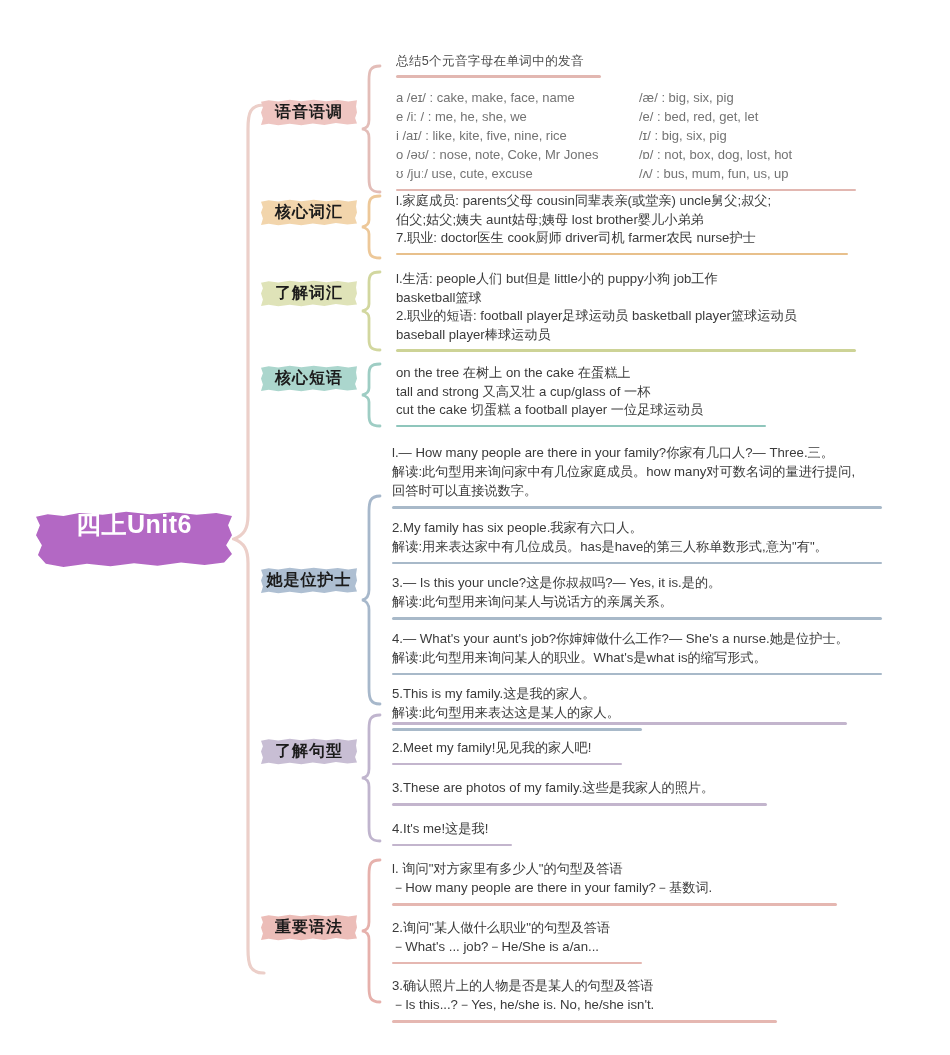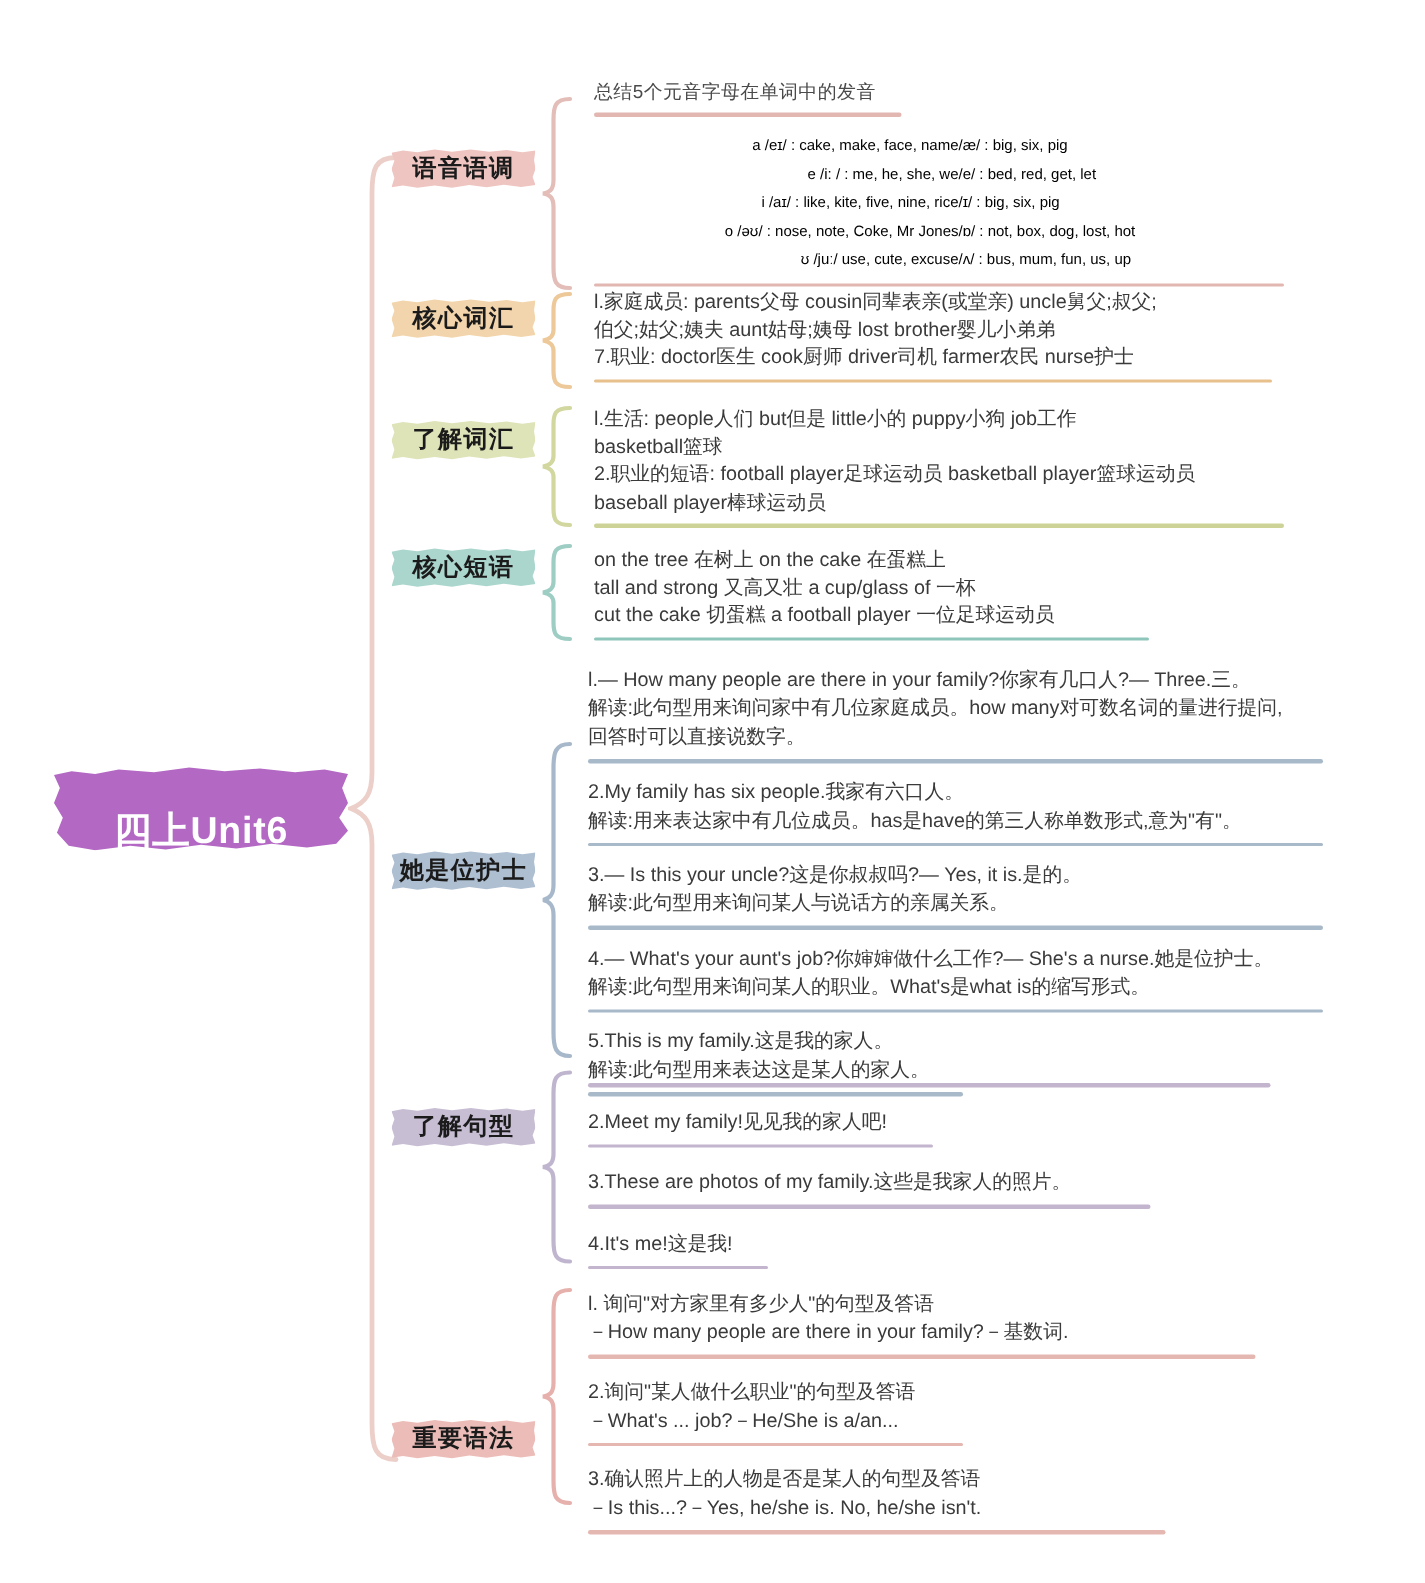--- a/index.html
+++ b/index.html
@@ -9,21 +9,21 @@
     font-family: "Liberation Sans", "DejaVu Sans", sans-serif;
     overflow: hidden;
   }
   #root { position: relative; width: 950px; height: 1055px; }
 
   
   .center-node {
     position: absolute;
     left: 36px; top: 508px;
     width: 196px; height: 62px;
-    display: flex; align-items: flex-end; justify-content: center;
+    display: flex; align-items: flex-start; justify-content: center;
   }
   .center-node .sticker {
     position: absolute; inset: 0;
     background: #b368c4;
     clip-path: polygon(
       0% 14%, 6% 10%, 14% 13%, 22% 8%, 34% 11%, 46% 6%, 58% 10%,
       70% 7%, 82% 11%, 92% 8%, 100% 13%,
       98% 28%, 100% 44%, 97% 60%, 100% 74%, 96% 88%,
       86% 92%, 74% 88%, 62% 93%, 50% 89%, 38% 94%, 26% 90%,
       14% 95%, 5% 90%, 1% 76%, 3% 60%, 0% 44%, 2% 28%
@@ -81,21 +81,21 @@
     color: #3a3a3a;
     white-space: nowrap;
   }
   .rule {
     height: 2.5px;
     border-radius: 2px;
     margin-top: 4px;
   }
 
   
-  .ph-row { display: flex; white-space: nowrap; line-height: 19px; font-size: 10px; color: #000000; text-align: right;}
+  .ph-row { display: flex; white-space: nowrap; line-height: 19px; font-size: 13px; color: #737373;}
   .ph-row .c1 { width: 243px; flex: 0 0 243px; }
   .ph-row .c2 { }
   .ph-title { font-size: 12.6px; color: #4a4a4a; letter-spacing: .3px; }
 
   
   .card { margin-bottom: 0; }
   .card .ct { font-size: 13.2px; line-height: 19px; color: #3a3a3a; white-space: nowrap; }
 </style>
 </head>
 <body>
@@ -266,21 +266,21 @@
       <div class="ct">3.These are photos of my family.这些是我家人的照片。</div>
       <div class="rule" style="width:375px; background:#c3b5cd; margin-top:6px;"></div>
     </div>
     <div style="height:13px;"></div>
     <div class="card">
       <div class="ct">4.It's me!这是我!</div>
       <div class="rule" style="width:120px; background:#c3b5cd; margin-top:6px;"></div>
     </div>
   </div>
 
-  <div class="branch-label" style="left:261px; top:912px; width:96px;margin-top:32px;">
+  <div class="branch-label" style="left:261px; top:912px; width:96px;">
     <div class="tape" style="background: rgb(236, 189, 184);"></div>
     <div class="txt">重要语法</div>
   </div>
   <div class="sec-brace" style="left:360px; top:858px;">
     <svg width="22" height="146" viewBox="0 0 22 146" fill="none">
       <path d="M20 2 C 10 2, 9 7, 9 17 L 9 64 C 9 70, 7 72, 2 73 C 7 74, 9 76, 9 82 L 9 129 C 9 139, 10 144, 20 144" stroke="#e6b1ac" stroke-width="2.8" stroke-linecap="round" fill="none"></path>
     </svg>
   </div>
   <div class="content-block" style="left:392px; top:859px; width:500px;">
     <div class="card">

